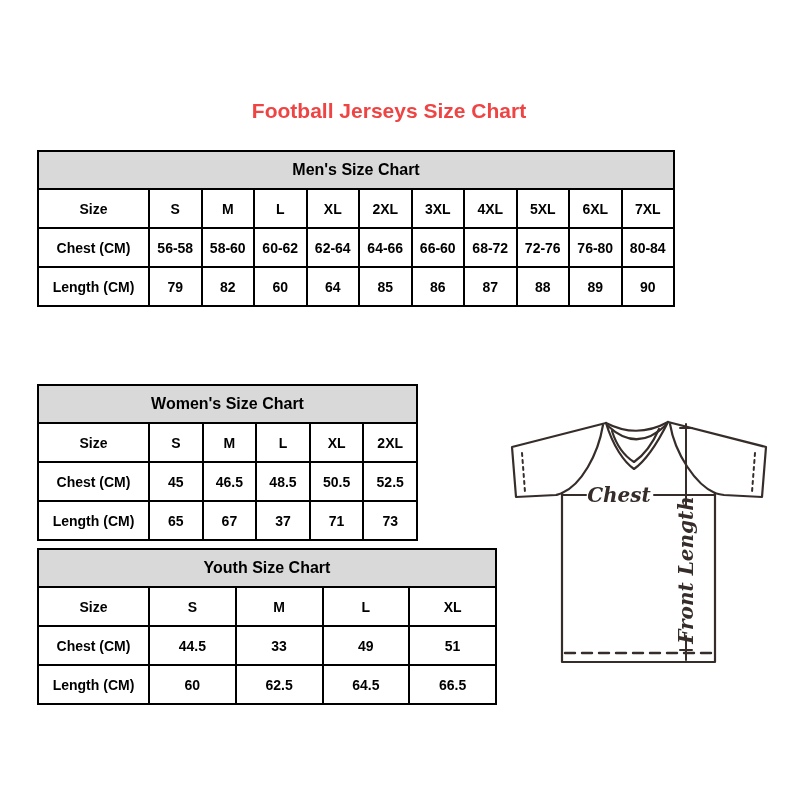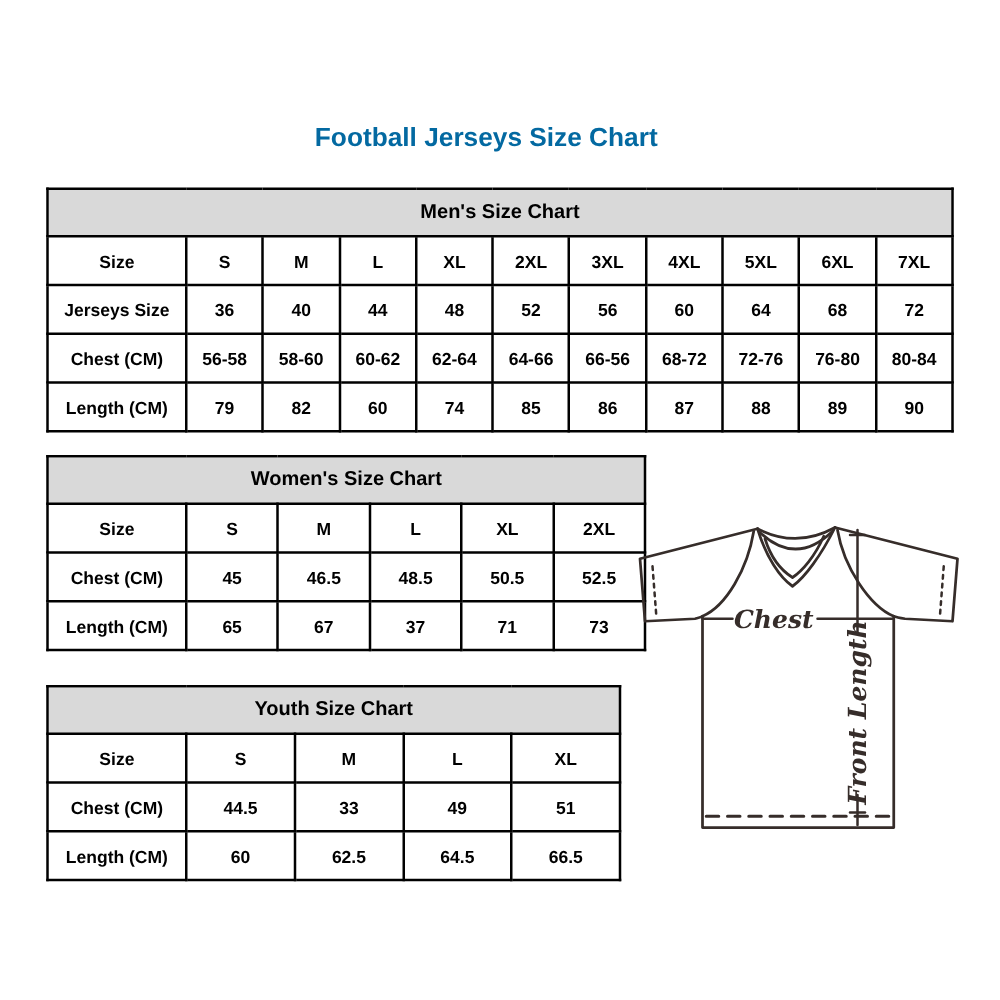--- a/index.html
+++ b/index.html
@@ -3,33 +3,33 @@
 <meta charset="utf-8">
 <style>
   html,body{margin:0;padding:0;}
   body{
     width:800px;height:800px;background:#ffffff;position:relative;
     font-family:"Liberation Sans", sans-serif;color:#000;
     overflow:hidden;
   }
   .page-title{
     position:absolute;top:99px;left:0;width:778px;
-    text-align:center;font-size:21px;font-weight:bold;color:#0369a1;
+    text-align:center;font-size:21px;font-weight:bold;color:#ef4444;
   }
   table.size-table{
     position:absolute;border-collapse:collapse;table-layout:fixed;background:#fff;
   }
   .size-table th,.size-table td{
     border:2px solid #000;text-align:center;vertical-align:middle;
     font-weight:bold;color:#000;padding:0;overflow:hidden;white-space:nowrap;
   }
   .size-table th.band{background:#d9d9d9;font-size:16px;height:36px;}
   .size-table td{font-size:14px;height:37px;}
-  table.mens{left:37px;top:150px;width:726px;}
-  table.womens{left:37px;top:364px;width:480px;}
+  table.mens{left:37px;top:150px;width:638px;}
+  table.womens{left:37px;top:384px;width:381px;}
   table.youth{left:37px;top:548px;width:460px;border-radius:15px;}
   col.label-col{width:111px;}
   .jersey-wrap{position:absolute;left:503px;top:398px;width:272px;height:290px;}
   .jersey-wrap svg{display:block;width:272px;height:290px;}
   .meas-text{
     font-family:"DejaVu Serif", serif;font-style:italic;font-weight:bold;
     font-size:20px;fill:#362d2a;
   }
 </style>
 </head>
@@ -55,51 +55,38 @@
       <td>L</td>
       <td>XL</td>
       <td>2XL</td>
       <td>3XL</td>
       <td>4XL</td>
       <td>5XL</td>
       <td>6XL</td>
       <td>7XL</td>
     </tr>
     <tr>
-      <td>Jerseys Size</td>
-      <td>36</td>
-      <td>40</td>
-      <td>44</td>
-      <td>48</td>
-      <td>52</td>
-      <td>56</td>
-      <td>60</td>
-      <td>64</td>
-      <td>68</td>
-      <td>72</td>
-    </tr>
-    <tr>
       <td>Chest (CM)</td>
       <td>56-58</td>
       <td>58-60</td>
       <td>60-62</td>
       <td>62-64</td>
       <td>64-66</td>
-      <td>66-56</td>
+      <td>66-60</td>
       <td>68-72</td>
       <td>72-76</td>
       <td>76-80</td>
       <td>80-84</td>
     </tr>
     <tr>
       <td>Length (CM)</td>
       <td>79</td>
       <td>82</td>
       <td>60</td>
-      <td>74</td>
+      <td>64</td>
       <td>85</td>
       <td>86</td>
       <td>87</td>
       <td>88</td>
       <td>89</td>
       <td>90</td>
     </tr>
   </tbody>
 </table>
 

